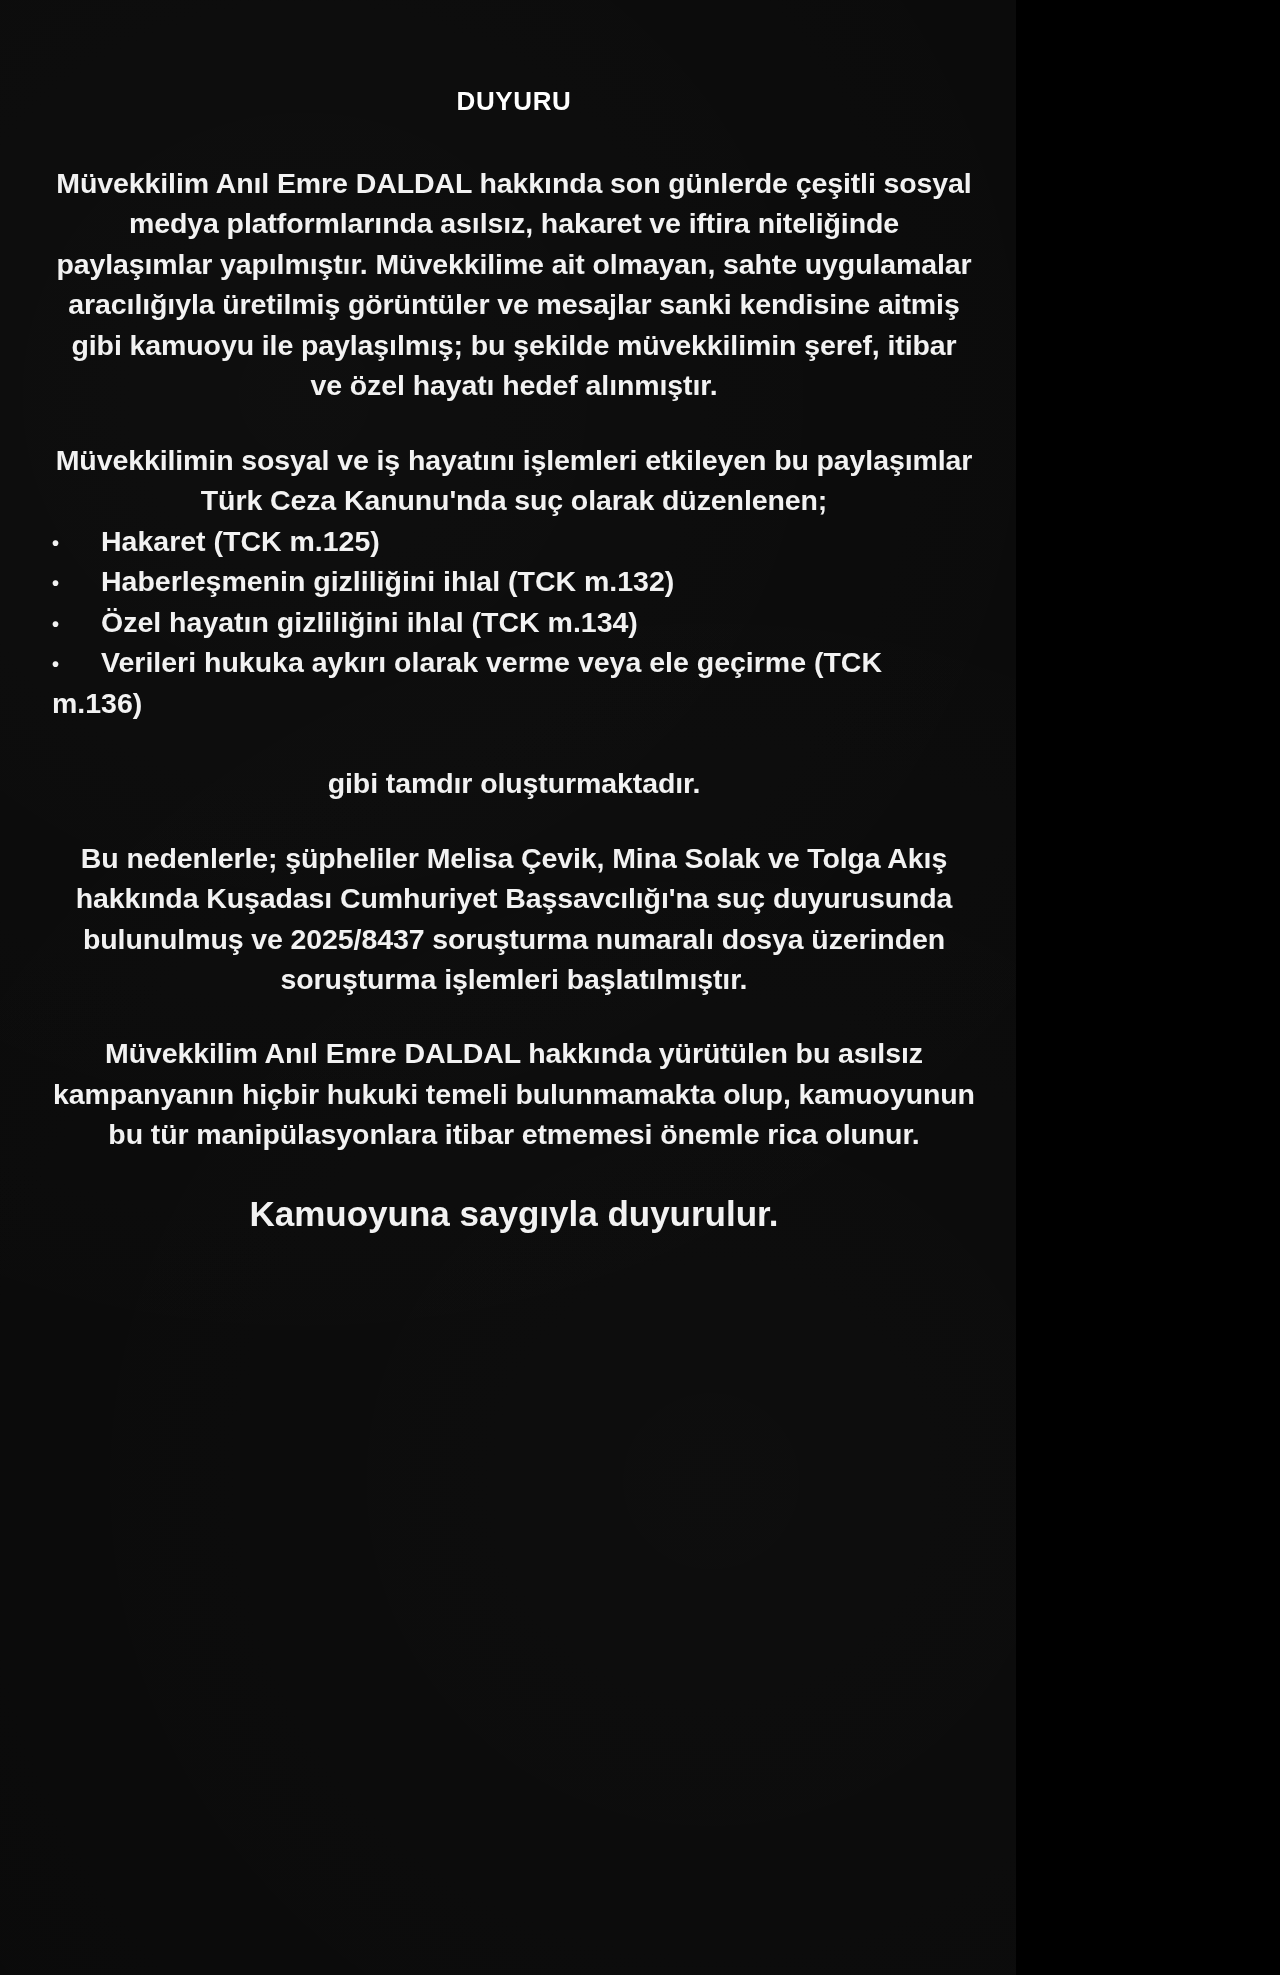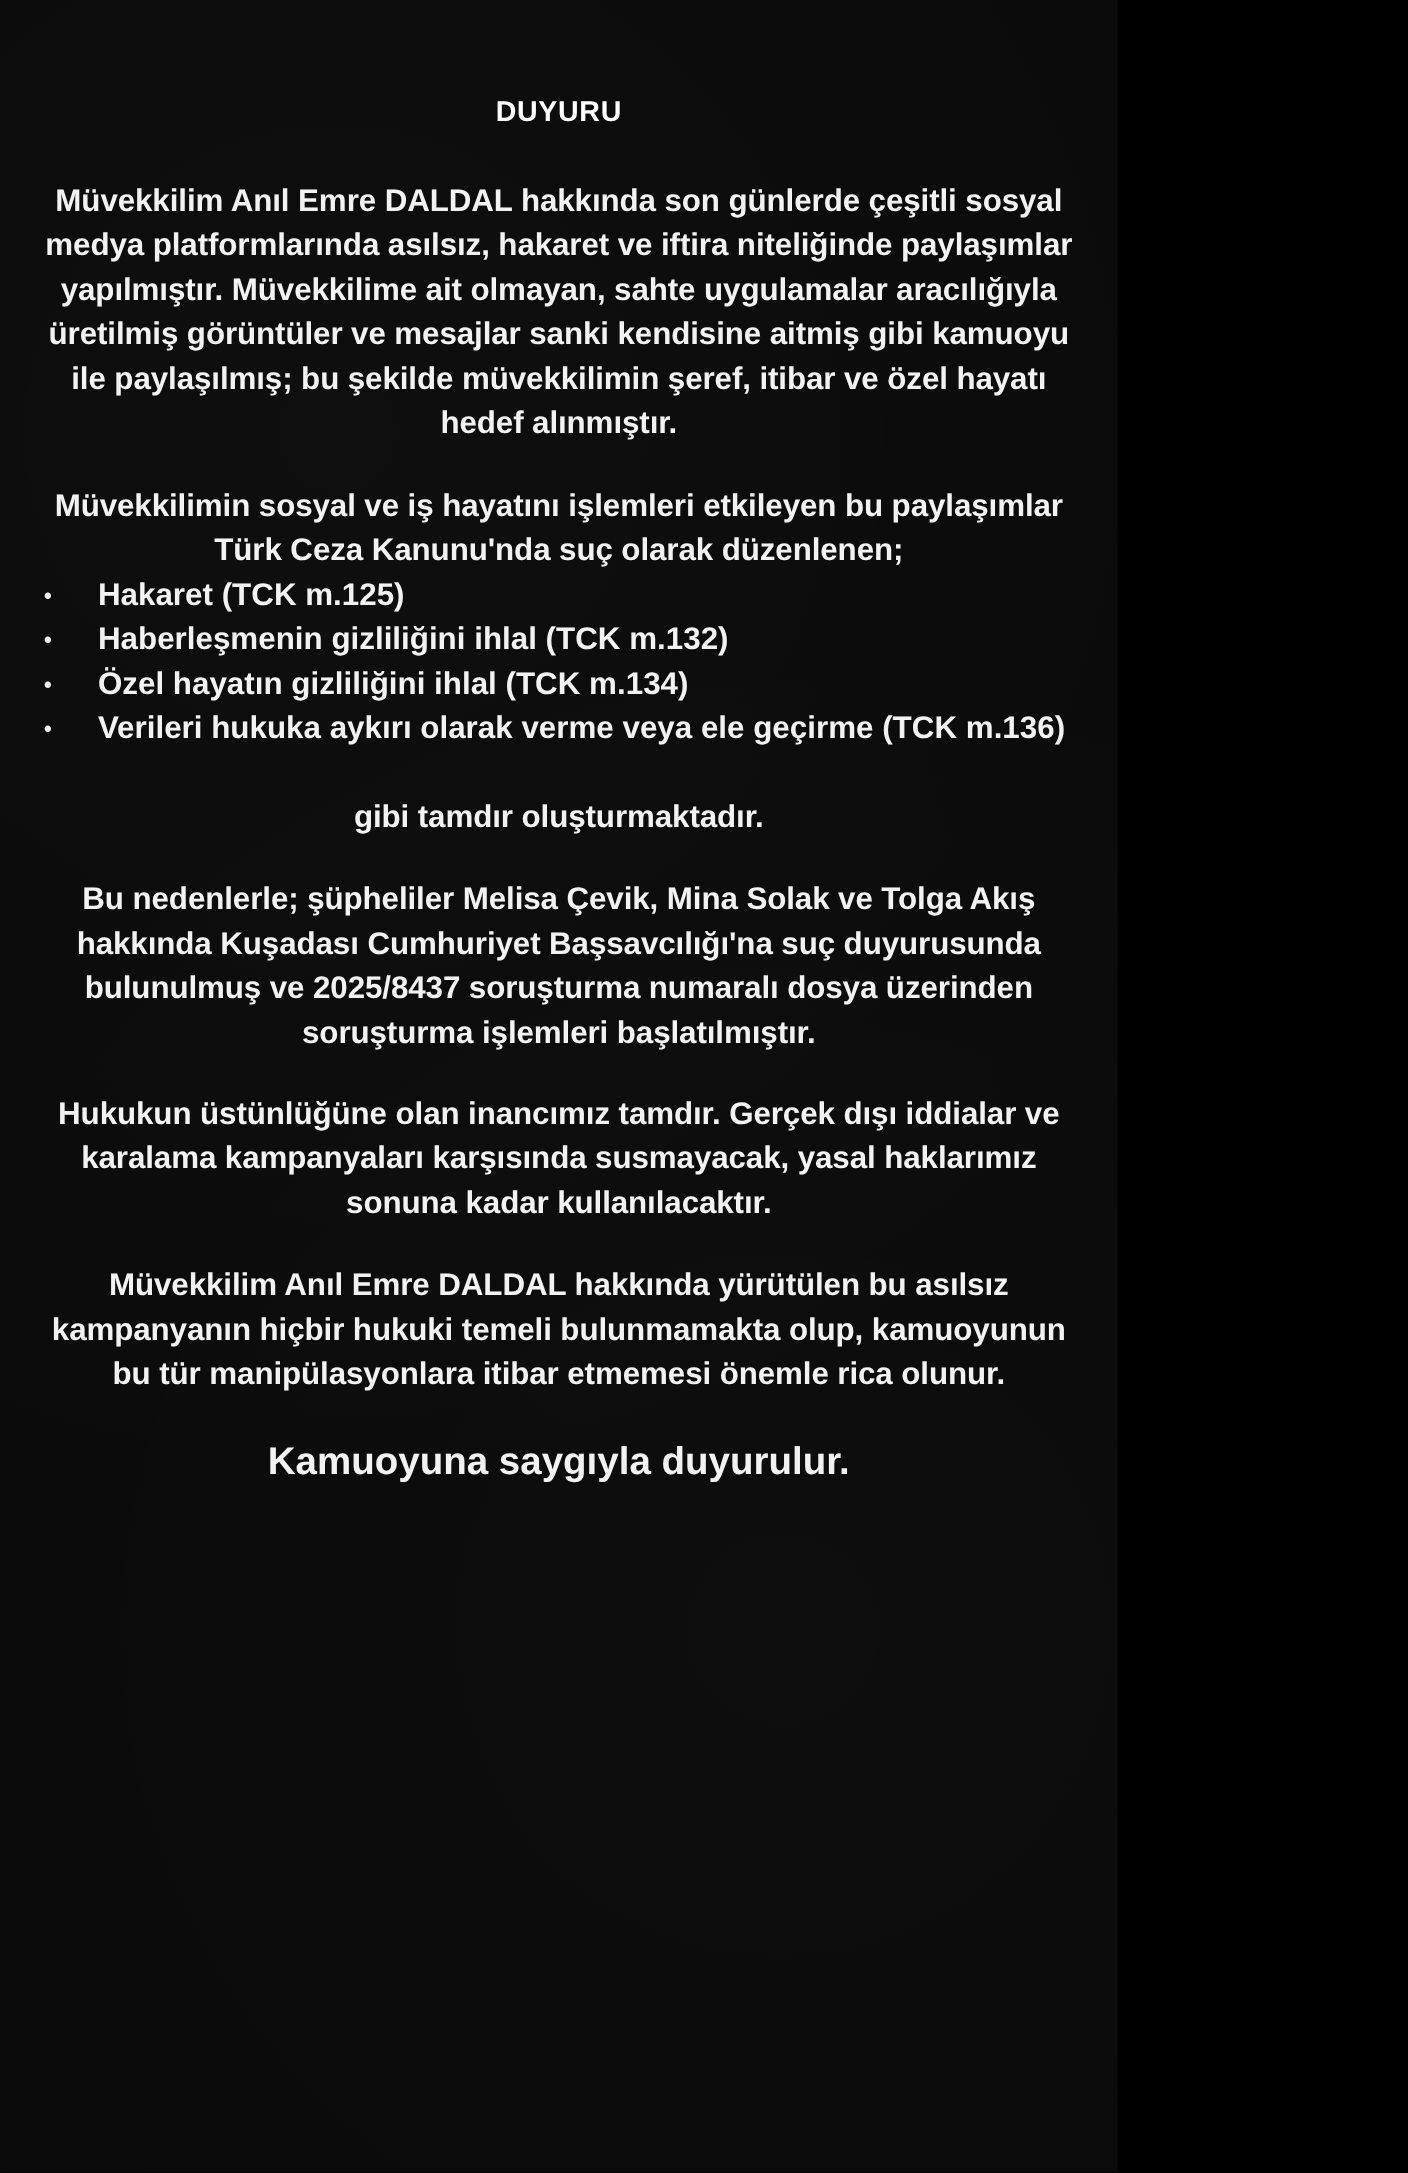--- a/index.html
+++ b/index.html
@@ -25,21 +25,21 @@
   }
   .canvas {
     position: relative;
     width: 1016px;
     min-height: 1975px;
     background: #0a0a0a;
     background-image:
       radial-gradient(circle at 30% 20%, rgba(255,255,255,0.02), transparent 60%),
       radial-gradient(circle at 70% 75%, rgba(255,255,255,0.015), transparent 60%);
     box-sizing: border-box;
-    padding: 86px 40px 60px 40px;
+    padding: 86px 40px 60px 52px;
   }
   .announcement-title {
     text-align: center;
     font-size: 26px;
     font-weight: 700;
     letter-spacing: 0.6px;
     margin: 0 0 46px 0;
     color: #ffffff;
   }
   .para {
@@ -110,20 +110,19 @@
         <span class="dot">•</span><span>Verileri hukuka aykırı olarak verme veya ele geçirme (TCK m.136)</span>
       </li>
     </ul>
 
     <div class="spacer-md"></div>
 
     <p class="para">gibi tamdır oluşturmaktadır.</p>
 
     <p class="para">Bu nedenlerle; şüpheliler Melisa Çevik, Mina Solak ve Tolga Akış hakkında Kuşadası Cumhuriyet Başsavcılığı'na suç duyurusunda bulunulmuş ve 2025/8437 soruşturma numaralı dosya üzerinden soruşturma işlemleri başlatılmıştır.</p>
 
-    <p class="para">Hukukun üstünlüğüne olan inancımız tamdır. Gerçek dışı iddialar ve karalama kampanyaları karşısında susmayacak, yasal haklarımız sonuna kadar kullanılacaktır.</p>
 
     <p class="para">Müvekkilim Anıl Emre DALDAL hakkında yürütülen bu asılsız kampanyanın hiçbir hukuki temeli bulunmamakta olup, kamuoyunun bu tür manipülasyonlara itibar etmemesi önemle rica olunur.</p>
 
     <p class="closing">Kamuoyuna saygıyla duyurulur.</p>
 
   </div>
 </div>
 
 </body></html>

